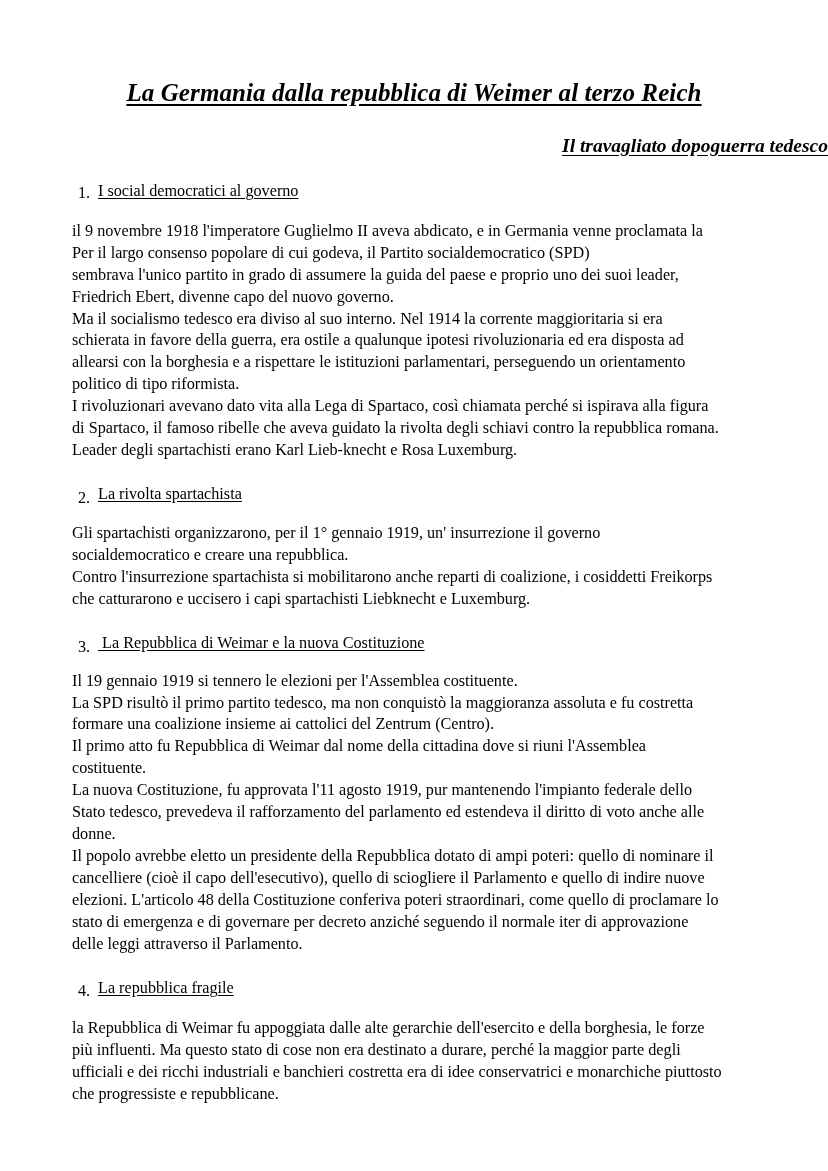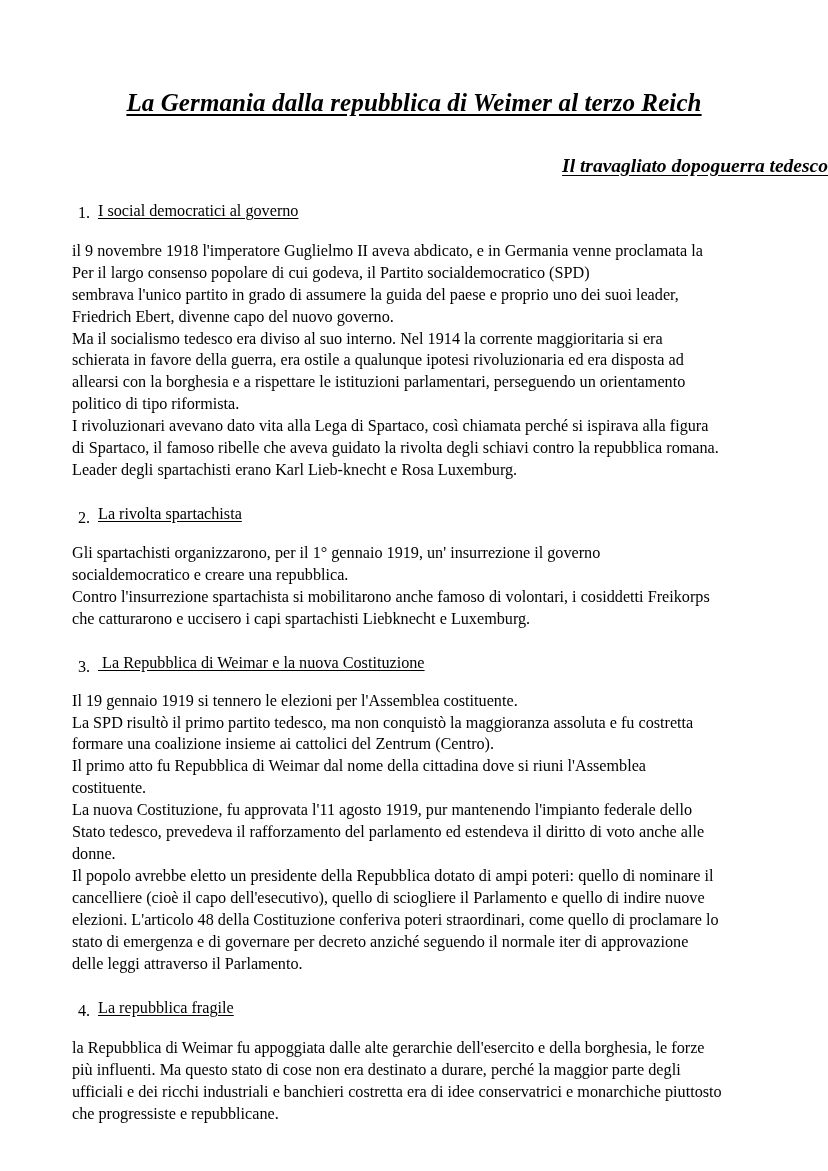--- a/index.html
+++ b/index.html
@@ -25,21 +25,21 @@
     background: #ffffff;
   }
 
   .doc-title {
     text-align: center;
     font-weight: bold;
     font-style: italic;
     font-size: 25px;
     line-height: 1.2;
     letter-spacing: 0.1px;
-    margin: 16px;
+    margin: 6px;
     padding-top: 72px;
   }
   .doc-title span {
     text-decoration: underline;
     text-underline-offset: 3px;
   }
 
   .doc-subtitle {
     text-align: right;
     font-weight: bold;
@@ -135,21 +135,21 @@
       </div>
     </div>
 
     <div class="section s2">
       <div class="section-heading">
         <span class="num">2.</span><span class="htext">La rivolta spartachista</span>
       </div>
       <div class="section-body">
         <span class="ln">Gli spartachisti organizzarono, per il 1° gennaio 1919, un' insurrezione il governo</span>
         <span class="ln">socialdemocratico e creare una repubblica.</span>
-        <span class="ln">Contro l'insurrezione spartachista si mobilitarono anche famoso di volontari, i cosiddetti Freikorps</span>
+        <span class="ln">Contro l'insurrezione spartachista si mobilitarono anche reparti di coalizione, i cosiddetti Freikorps</span>
         <span class="ln">che catturarono e uccisero i capi spartachisti Liebknecht e Luxemburg.</span>
       </div>
     </div>
 
     <div class="section s3">
       <div class="section-heading">
         <span class="num">3.</span><span class="htext"> La Repubblica di Weimar e la nuova Costituzione</span>
       </div>
       <div class="section-body">
         <span class="ln">Il 19 gennaio 1919  si tennero le elezioni per l'Assemblea costituente.</span>

